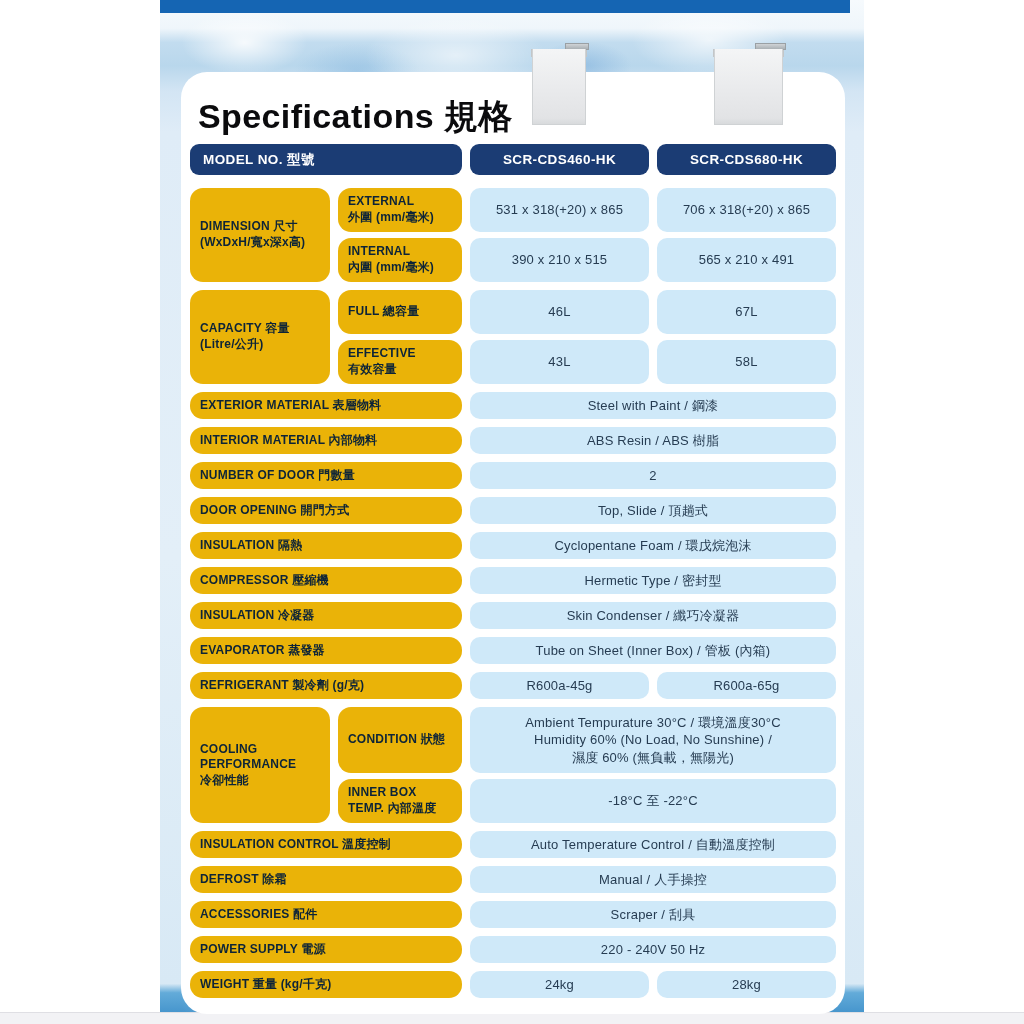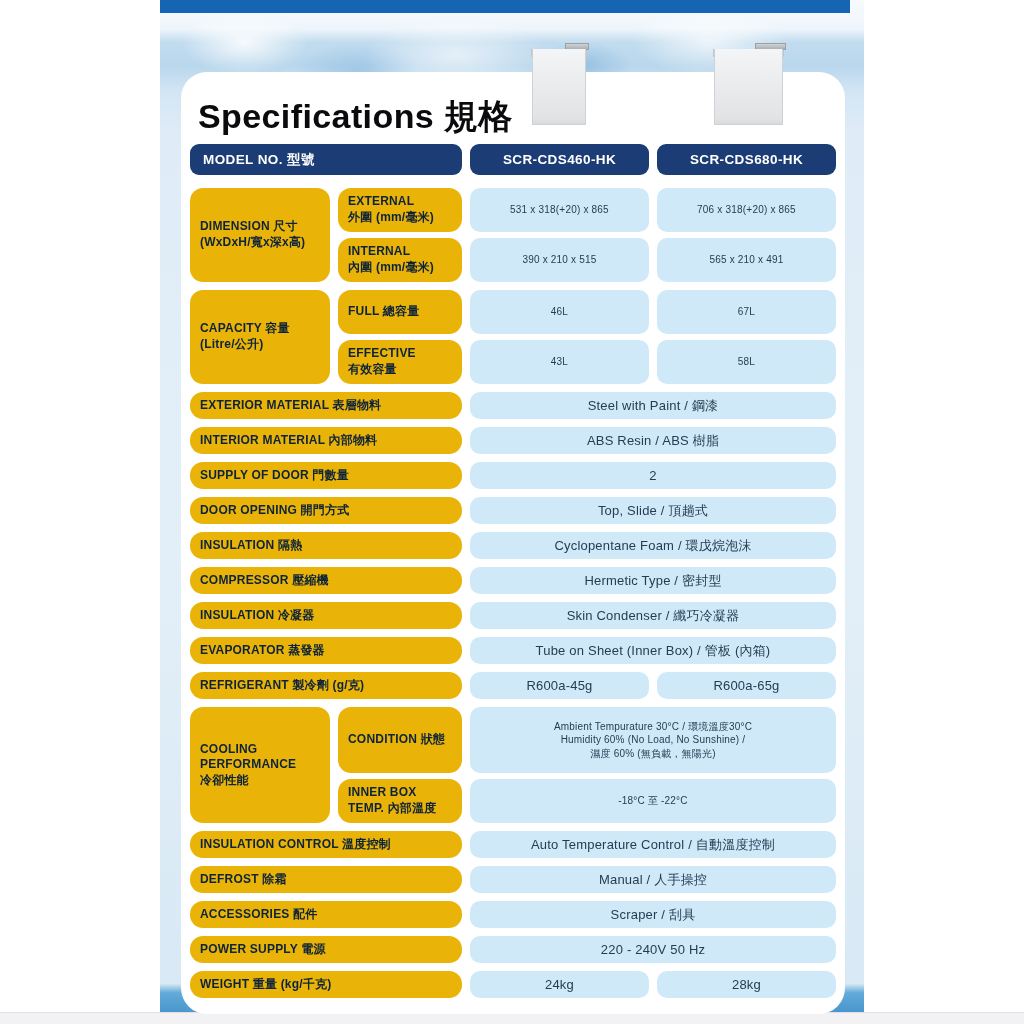--- a/index.html
+++ b/index.html
@@ -85,21 +85,21 @@
   .val {
     background:#cfe9f9; color:#263c52; font-size:13px; letter-spacing:.2px;
     width:179px; height:27px; justify-content:center; text-align:center;
     white-space:pre-line; line-height:1.35;
   }
   .val.merged { width:366px; }
   .subcol { display:flex; flex-direction:column; gap:6px; }
   .subrow { display:flex; gap:8px; }
   .subrow .sublabel, .subrow .val { height:44px; }
   .subrow.tall .sublabel, .subrow.tall .val { height:66px; }
-  .subrow .val { font-size:10px; }
+  .subrow .val { font-size:13px; }
 </style>
 </head>
 <body>
 
 <div class="stage">
 
   <div class="ice-column"></div>
   <div class="top-bar"></div>
 
   <div class="freezer fz1">
@@ -161,21 +161,21 @@
 
     <div class="row">
       <div class="cell label">EXTERIOR MATERIAL 表層物料</div>
       <div class="cell val merged">Steel with Paint / 鋼漆</div>
     </div>
     <div class="row">
       <div class="cell label">INTERIOR MATERIAL 內部物料</div>
       <div class="cell val merged">ABS Resin / ABS 樹脂</div>
     </div>
     <div class="row">
-      <div class="cell label">SUPPLY OF DOOR 門數量</div>
+      <div class="cell label">NUMBER OF DOOR 門數量</div>
       <div class="cell val merged">2</div>
     </div>
     <div class="row">
       <div class="cell label">DOOR OPENING 開門方式</div>
       <div class="cell val merged">Top, Slide / 頂趟式</div>
     </div>
     <div class="row">
       <div class="cell label">INSULATION 隔熱</div>
       <div class="cell val merged">Cyclopentane Foam / 環戊烷泡沫</div>
     </div>

